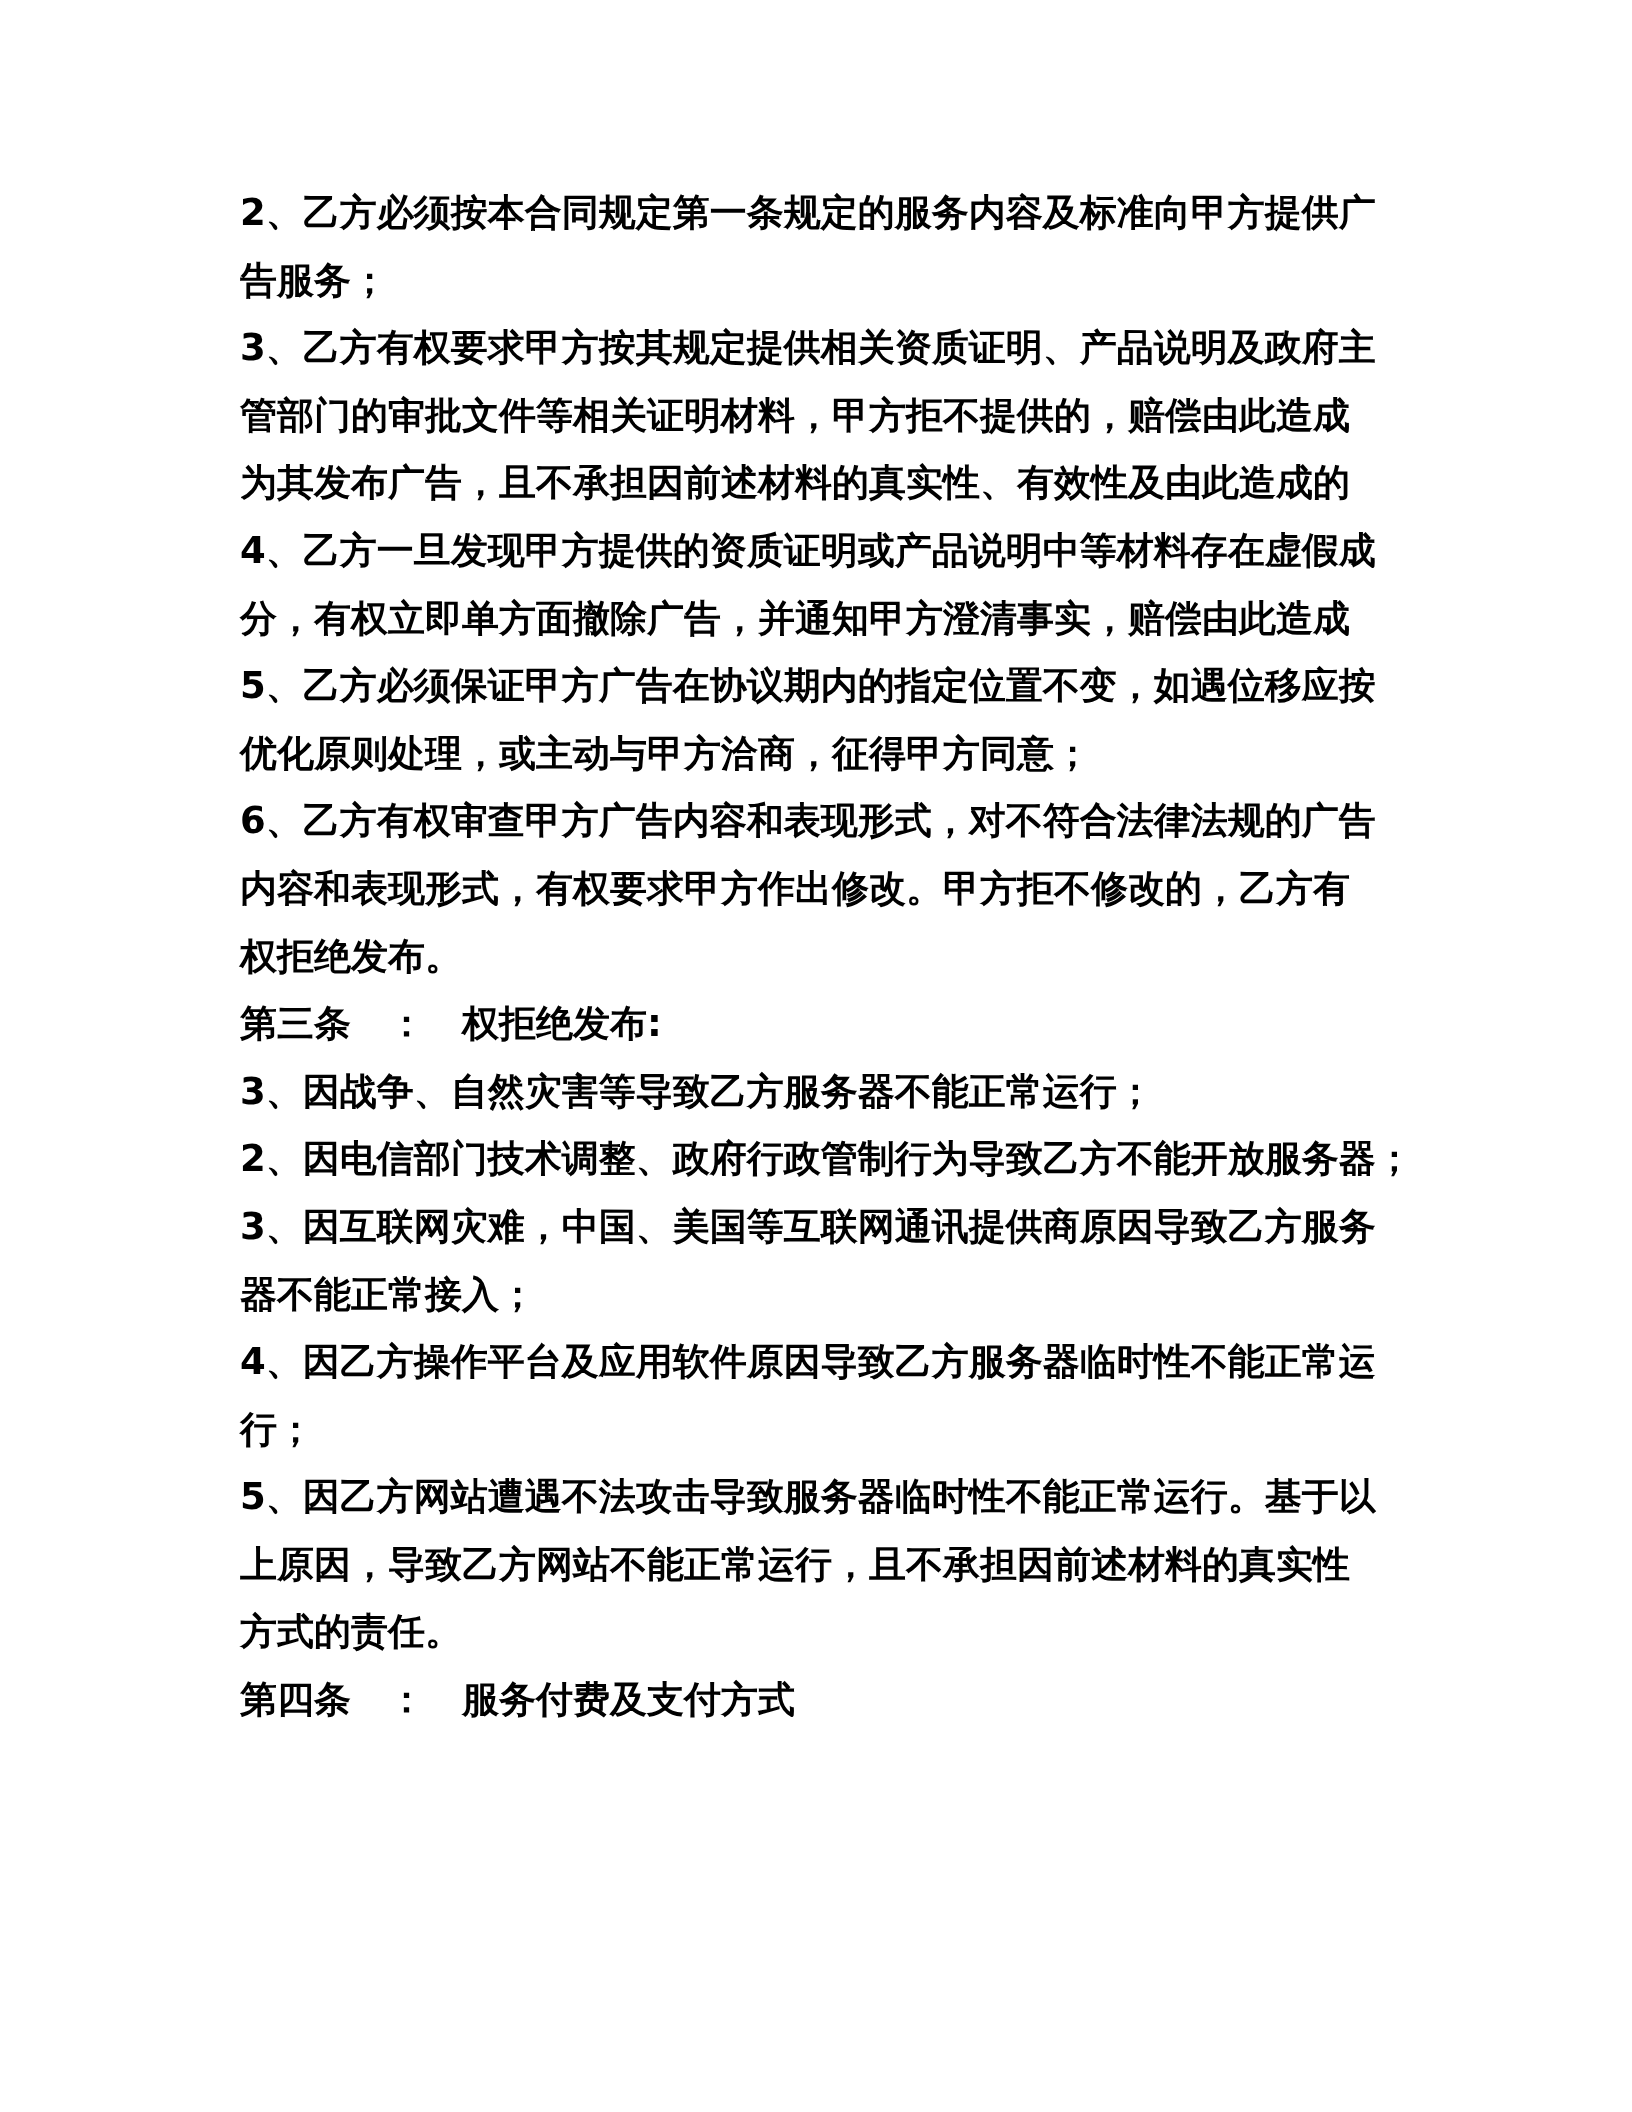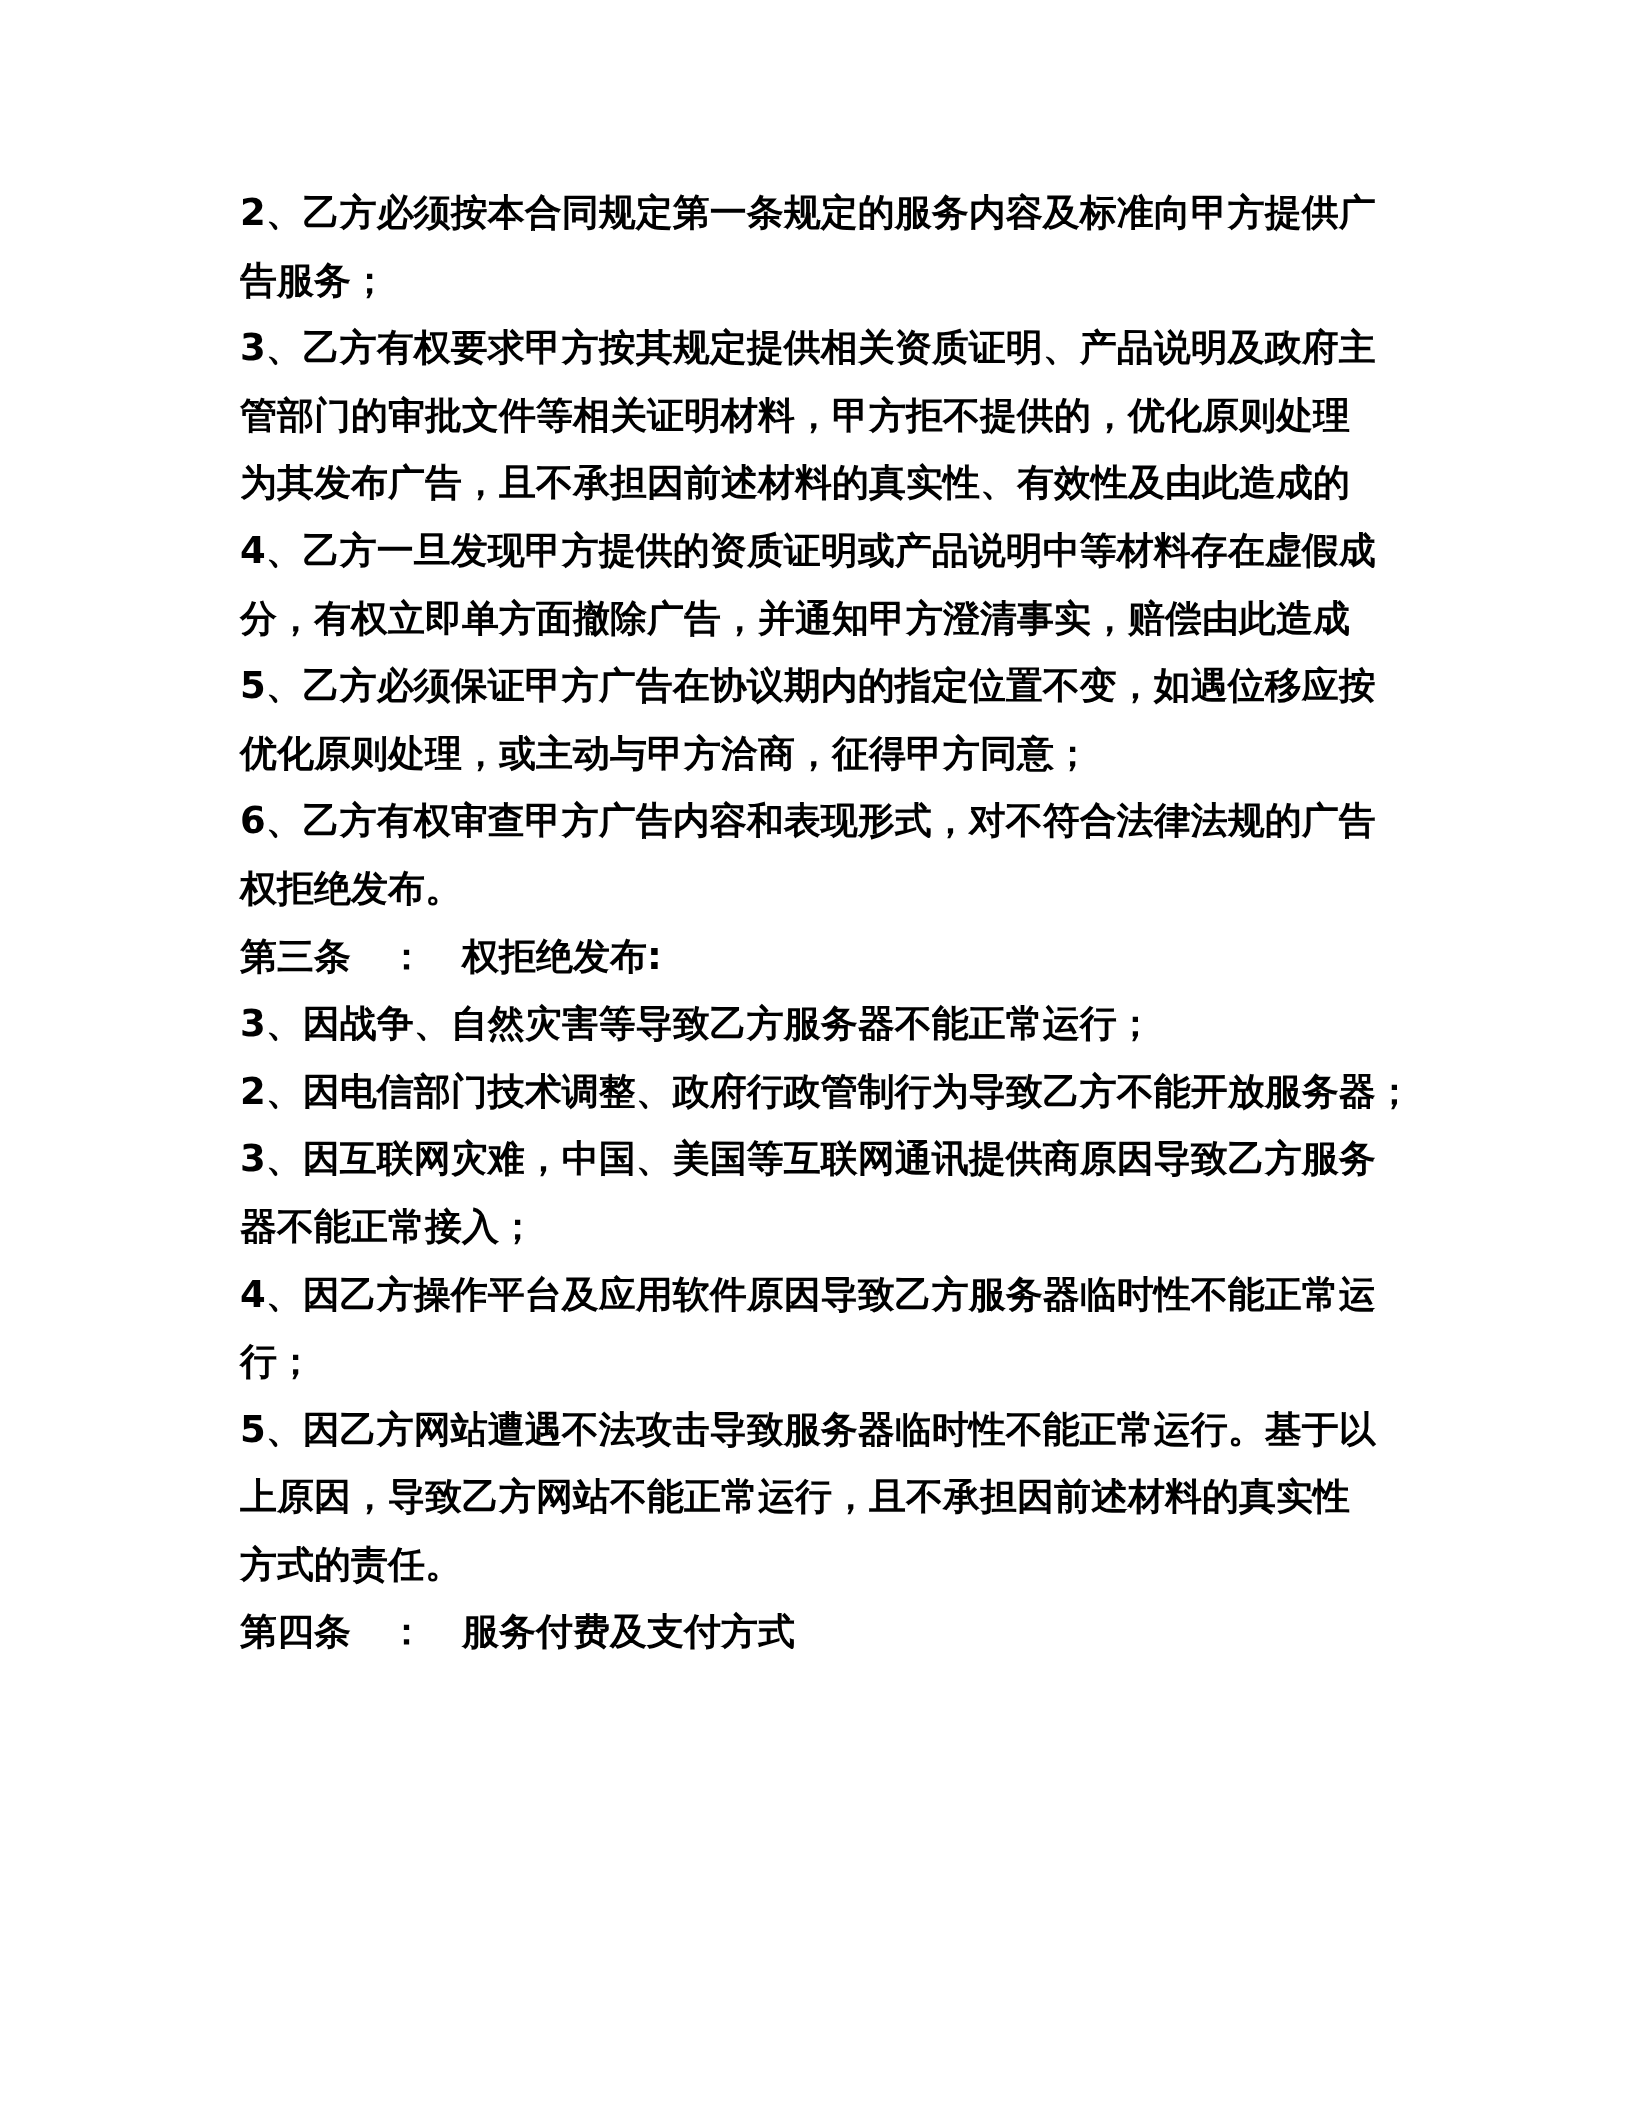--- a/index.html
+++ b/index.html
@@ -29,27 +29,28 @@
   }
 </style>
 </head>
 <body>
 
 <div class="page" style="background: rgb(255, 255, 255);">
   <div class="text-block" style="color: rgb(0, 0, 0);">
       <div class="doc-line">2、乙方必须按本合同规定第一条规定的服务内容及标准向甲方提供广</div>
       <div class="doc-line">告服务；</div>
       <div class="doc-line">3、乙方有权要求甲方按其规定提供相关资质证明、产品说明及政府主</div>
-      <div class="doc-line">管部门的审批文件等相关证明材料，甲方拒不提供的，优化原则处理</div>
+      <div class="doc-line">管部门的审批文件等相关证明材料，甲方拒不提供的，赔偿由此造成</div>
       <div class="doc-line">为其发布广告，且不承担因前述材料的真实性、有效性及由此造成的</div>
       <div class="doc-line">4、乙方一旦发现甲方提供的资质证明或产品说明中等材料存在虚假成</div>
       <div class="doc-line">分，有权立即单方面撤除广告，并通知甲方澄清事实，赔偿由此造成</div>
       <div class="doc-line">5、乙方必须保证甲方广告在协议期内的指定位置不变，如遇位移应按</div>
       <div class="doc-line">优化原则处理，或主动与甲方洽商，征得甲方同意；</div>
       <div class="doc-line">6、乙方有权审查甲方广告内容和表现形式，对不符合法律法规的广告</div>
+      <div class="doc-line">内容和表现形式，有权要求甲方作出修改。甲方拒不修改的，乙方有</div>
       <div class="doc-line">权拒绝发布。</div>
       <div class="doc-line">第三条　：　权拒绝发布:</div>
       <div class="doc-line">3、因战争、自然灾害等导致乙方服务器不能正常运行；</div>
       <div class="doc-line">2、因电信部门技术调整、政府行政管制行为导致乙方不能开放服务器；</div>
       <div class="doc-line">3、因互联网灾难，中国、美国等互联网通讯提供商原因导致乙方服务</div>
       <div class="doc-line">器不能正常接入；</div>
       <div class="doc-line">4、因乙方操作平台及应用软件原因导致乙方服务器临时性不能正常运</div>
       <div class="doc-line">行；</div>
       <div class="doc-line">5、因乙方网站遭遇不法攻击导致服务器临时性不能正常运行。基于以</div>
       <div class="doc-line">上原因，导致乙方网站不能正常运行，且不承担因前述材料的真实性</div>

